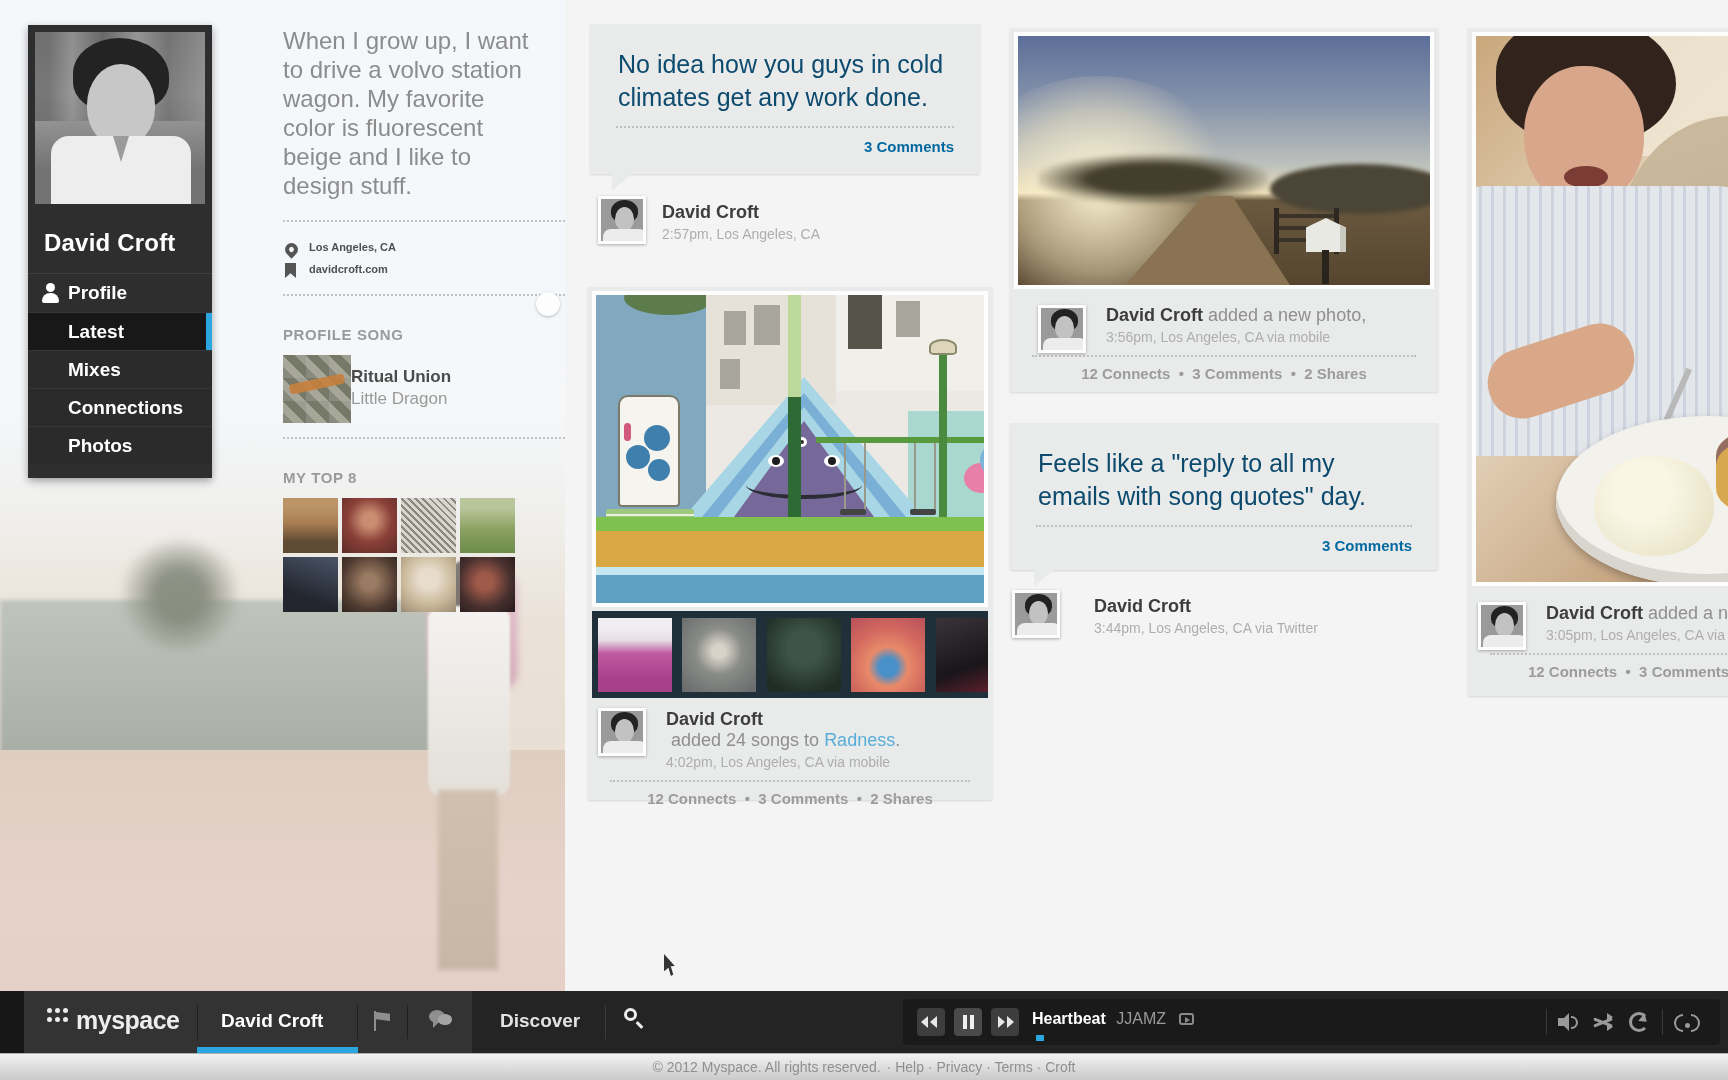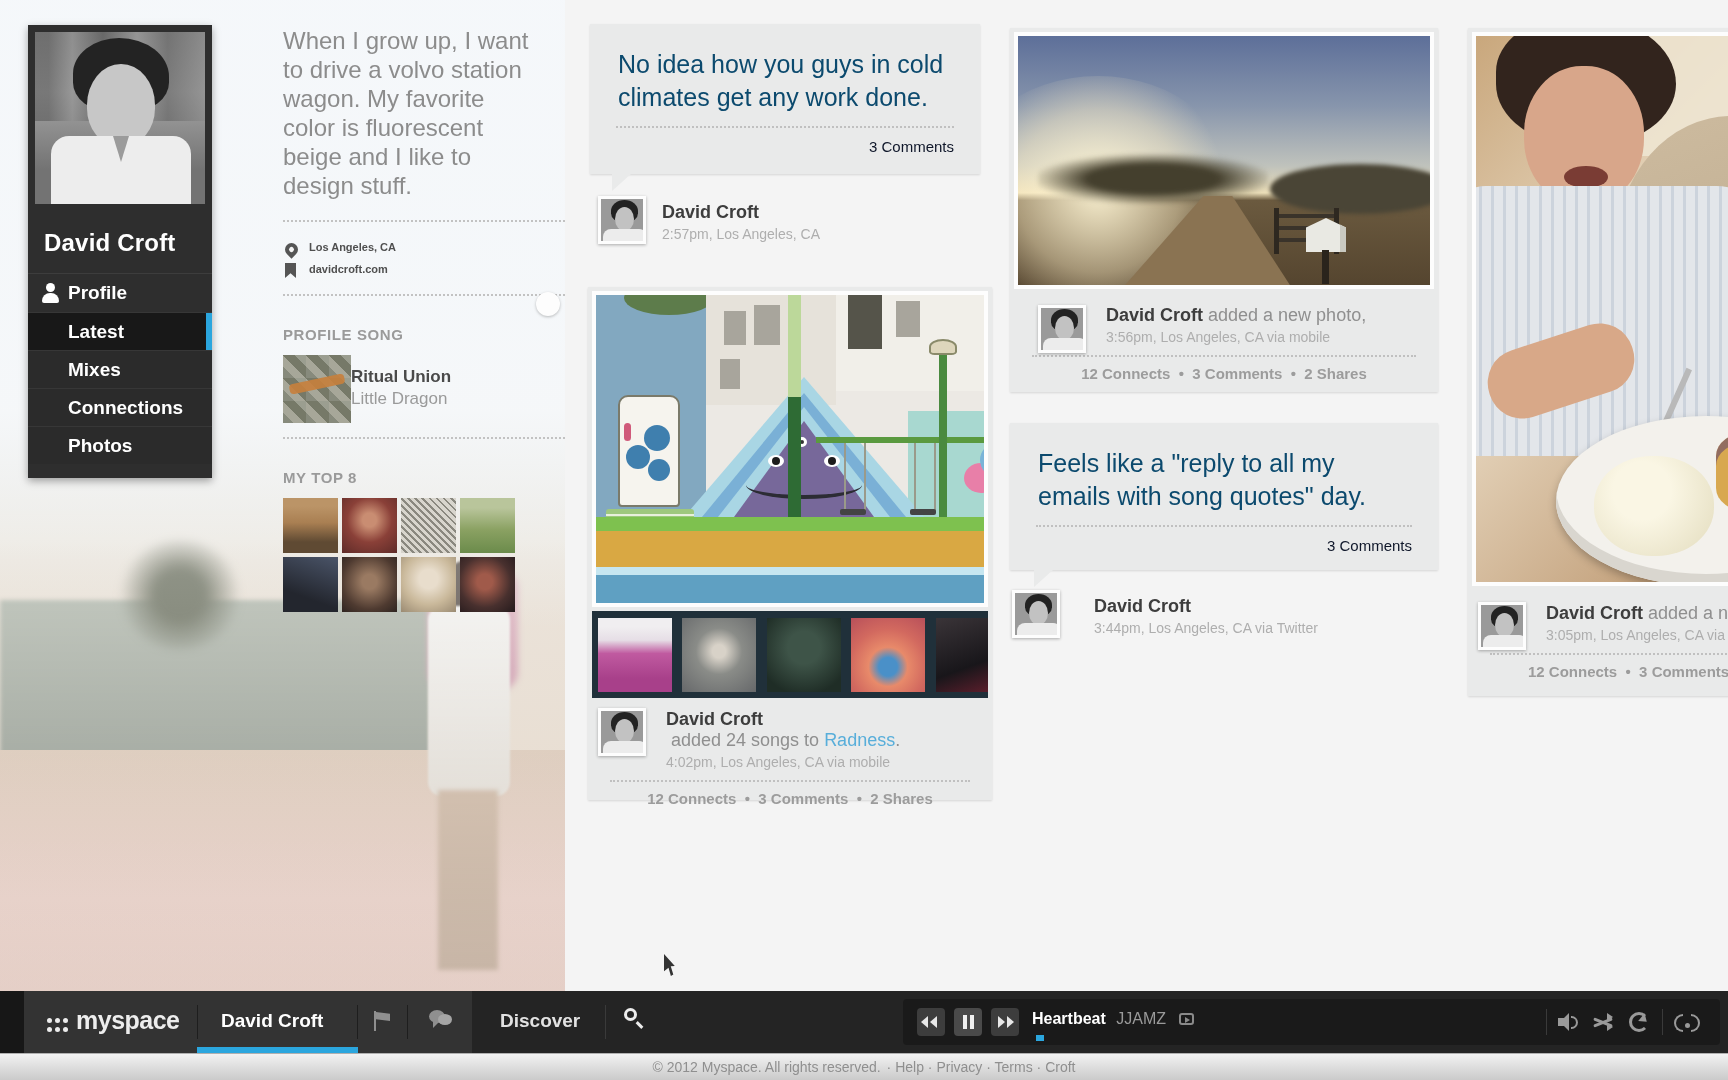--- a/index.html
+++ b/index.html
@@ -85,21 +85,21 @@
   .t7{background:radial-gradient(circle at 50% 40%,#e8ddcc 22%,#c9b89a 60%,#9a8a72);}
   .t8{background:radial-gradient(circle at 45% 45%,#a05a4a 18%,#48302e 60%,#241a1c);}
   .float-dot{position:absolute;left:536px;top:292px;width:24px;height:24px;border-radius:50%;
     background:#fdfdfd;box-shadow:0 1px 3px rgba(0,0,0,.25);}
 
   
   .card{position:absolute;background:#e9eaea;box-shadow:0 1px 2px rgba(0,0,0,.12);}
   .bubble-text{font-size:25px;line-height:33px;color:#0c4a6e;padding:24px 28px 2px;}
   .bubble-foot{padding:6px 26px 14px;text-align:right;}
   .bubble-foot .sep{border-top:2px dotted #c0c0c0;margin:4px 0 10px;}
-  .comments-link{font-size:15px;font-weight:normal;color:#0f172a;cursor:pointer;margin-left:36px;}
+  .comments-link{font-size:15px;font-weight:bold;color:#0369a1;cursor:pointer;margin-left:36px;}
   .tail{position:absolute;width:0;height:0;border-top:17px solid #e9eaea;border-right:19px solid transparent;}
   .attr{position:absolute;}
   .avatar{position:absolute;width:48px;height:48px;background:#9a9a9a;border:3px solid #fdfdfd;
     box-shadow:0 1px 3px rgba(0,0,0,.3);overflow:hidden;cursor:pointer;}
   .avatar .hair{position:absolute;left:10px;top:1px;width:27px;height:22px;border-radius:50% 50% 40% 40%;background:#222;}
   .avatar .face{position:absolute;left:14px;top:8px;width:19px;height:24px;border-radius:50%;background:#c2c2c2;}
   .avatar .shirt{position:absolute;left:2px;top:30px;width:44px;height:18px;border-radius:8px 8px 0 0;background:#ececec;}
   .attr-name{font-size:18px;font-weight:bold;color:#3d3d3d;cursor:pointer;display:inline;}
   .attr-action{font-size:18px;color:#8f8f8f;white-space:pre;display:inline;}
   .attr-link{font-size:18px;color:#58aeda;cursor:pointer;display:inline;}
@@ -222,21 +222,21 @@
   .footE .avatar{left:10px;top:12px;}
   .footE .atext{margin-left:78px;padding-top:13px;}
   .footE .stats{text-align:left;padding-left:60px;}
 
   
   .bar{position:absolute;left:0;top:991px;width:1728px;height:62px;background:#242424;}
   .bar-edge{position:absolute;left:0;top:0;width:24px;height:100%;background:#171717;}
   .bar-panel{position:absolute;left:24px;top:0;width:448px;height:100%;background:#333;}
   .vdiv{position:absolute;top:14px;width:1px;height:34px;background:#1e1e1e;}
   .vdiv.dk{background:#3a3a3a;}
-  .logo{position:absolute;left:47px;top:17px;display:flex;align-items:flex-end;cursor:pointer;}
+  .logo{position:absolute;left:47px;top:17px;display:flex;align-items:flex-start;cursor:pointer;}
   .logo-dots{width:22px;height:15px;margin-right:7px;display:grid;grid-template-columns:repeat(3,1fr);gap:2px;}
   .logo-dots i{width:5px;height:5px;border-radius:50%;background:#ededed;}
   .logo-text{color:#ededed;font-size:25px;font-weight:bold;letter-spacing:-.5px;line-height:25px;}
   .nav-name{position:absolute;left:221px;top:19px;color:#fff;font-size:19px;font-weight:bold;cursor:pointer;}
   .flag-icon{position:absolute;left:374px;top:20px;width:18px;height:20px;cursor:pointer;}
   .flag-icon .pole{position:absolute;left:0;top:0;width:2px;height:20px;background:#8f8f8f;}
   .flag-icon .cloth{position:absolute;left:2px;top:1px;width:14px;height:9px;background:#8f8f8f;
     clip-path:polygon(0 0,100% 20%,100% 100%,0 80%);}
   .chat-icon{position:absolute;left:429px;top:19px;width:24px;height:20px;cursor:pointer;}
   .chat-icon .b1{position:absolute;left:0;top:0;width:16px;height:13px;border-radius:50%;background:#8f8f8f;}

